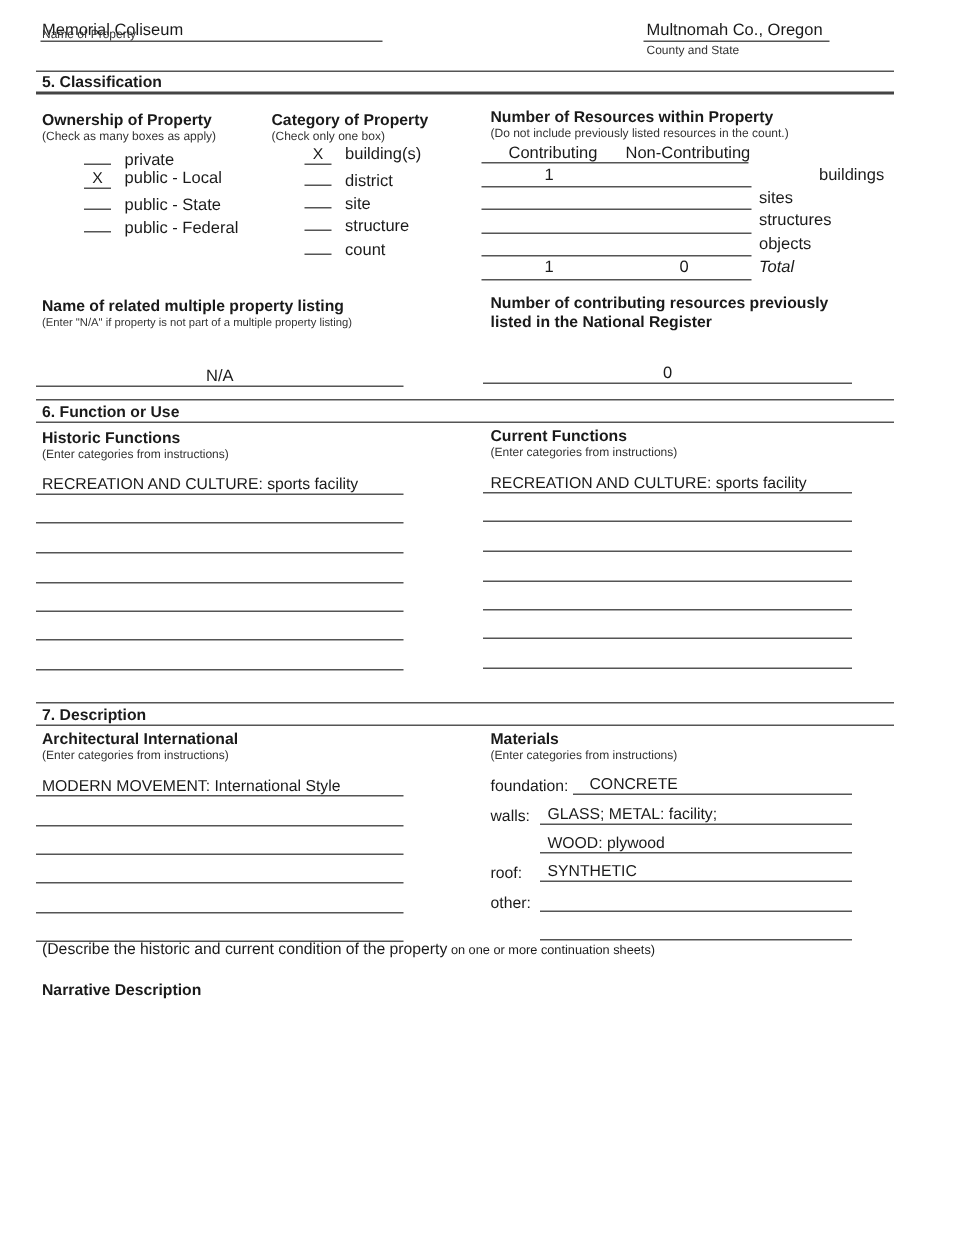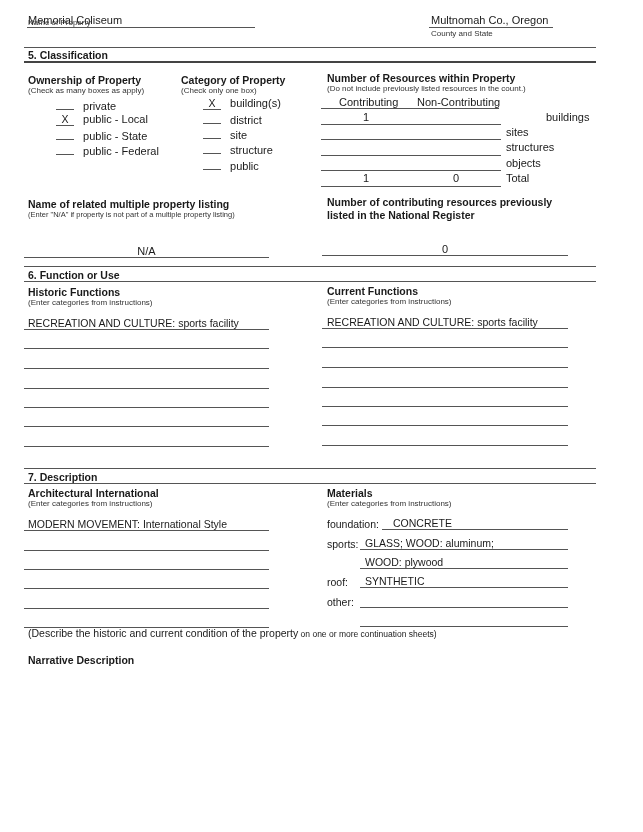--- a/index.html
+++ b/index.html
@@ -69,21 +69,21 @@
   <div class="abs t11" style="left:203px;top:127px;">
     <span class="blank"></span>
     <span style="margin-left:6px;">site</span>
   </div>
   <div class="abs t11" style="left:203px;top:142px;">
     <span class="blank"></span>
     <span style="margin-left:6px;">structure</span>
   </div>
   <div class="abs t11" style="left:203px;top:158px;">
     <span class="blank"></span>
-    <span style="margin-left:6px;">public</span>
+    <span style="margin-left:6px;">count</span>
   </div>
 </div>
 
 <div class="abs sub" style="left:327px;top:72px;">Number of Resources within Property</div>
 <div class="abs t8" style="left:327px;top:84px;">(Do not include previously listed resources in the count.)</div>
 <div class="abs t11" style="left:339px;top:96px;">Contributing</div>
 <div class="abs t11" style="left:417px;top:96px;">Non-Contributing</div>
 <div class="line" style="left:321px;top:108px;width:178px;"></div>
 
 <div>
@@ -103,21 +103,21 @@
   <div class="abs t11" style="left:506px;top:141px;">structures</div>
 
   <div class="abs t11 center" style="left:321px;top:157px;width:90px;"></div>
   <div class="abs t11 center" style="left:411px;top:157px;width:90px;"></div>
   <div class="line" style="left:321px;top:170px;width:180px;"></div>
   <div class="abs t11" style="left:506px;top:157px;">objects</div>
 
   <div class="abs t11 center" style="left:321px;top:172px;width:90px;">1</div>
   <div class="abs t11 center" style="left:411px;top:172px;width:90px;">0</div>
   <div class="line" style="left:321px;top:186px;width:180px;"></div>
-  <div class="abs t11" style="left:506px;top:172px;">Total</div>
+  <div class="abs t11" style="left:506px;top:172px;font-style:italic;">Total</div>
 </div>
 
 <div class="abs sub" style="left:28px;top:198px;">Name of related multiple property listing</div>
 <div class="abs t7" style="left:28px;top:210px;">(Enter "N/A" if property is not part of a multiple property listing)</div>
 <div class="abs t11 center" style="left:24px;top:245px;width:245px;">N/A</div>
 <div class="line" style="left:24px;top:257px;width:245px;"></div>
 
 <div class="abs sub" style="left:327px;top:196px;">Number of contributing resources previously</div>
 <div class="abs sub" style="left:327px;top:209px;">listed in the National Register</div>
 <div class="abs t11 center" style="left:322px;top:243px;width:246px;">0</div>
@@ -169,22 +169,22 @@
   <div class="line" style="left:24px;top:627px;width:245px;"></div>
 </div>
 
 <div class="abs sub" style="left:327px;top:487px;">Materials</div>
 <div class="abs t8" style="left:327px;top:499px;">(Enter categories from instructions)</div>
 <div>
   <div class="abs t10" style="left:327px;top:518px;">foundation:</div>
   <div class="abs t10" style="left:393px;top:517px;">CONCRETE</div>
   <div class="line" style="left:382px;top:529px;width:186px;"></div>
 
-  <div class="abs t10" style="left:327px;top:538px;">sports:</div>
-  <div class="abs t10" style="left:365px;top:537px;">GLASS; WOOD: aluminum;</div>
+  <div class="abs t10" style="left:327px;top:538px;">walls:</div>
+  <div class="abs t10" style="left:365px;top:537px;">GLASS; METAL: facility;</div>
   <div class="line" style="left:360px;top:549px;width:208px;"></div>
 
   <div class="abs t10" style="left:327px;top:557px;"></div>
   <div class="abs t10" style="left:365px;top:556px;">WOOD: plywood</div>
   <div class="line" style="left:360px;top:568px;width:208px;"></div>
 
   <div class="abs t10" style="left:327px;top:576px;">roof:</div>
   <div class="abs t10" style="left:365px;top:575px;">SYNTHETIC</div>
   <div class="line" style="left:360px;top:587px;width:208px;"></div>
 

